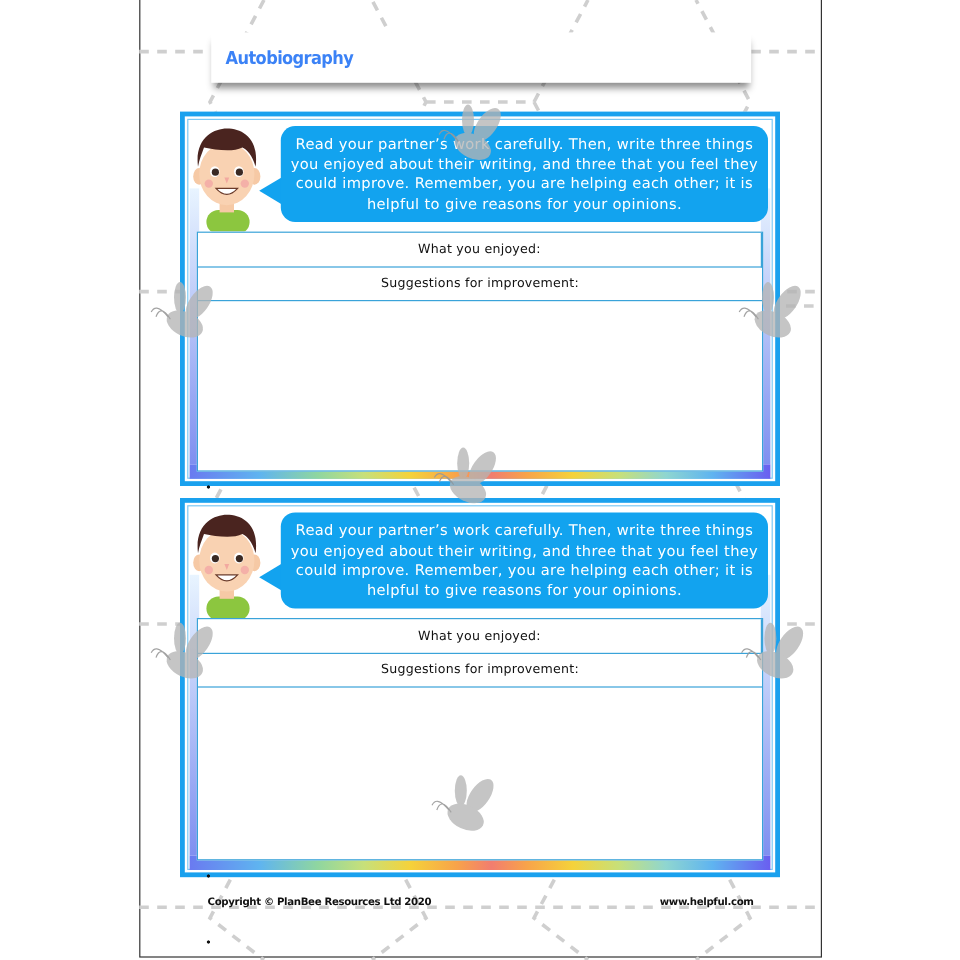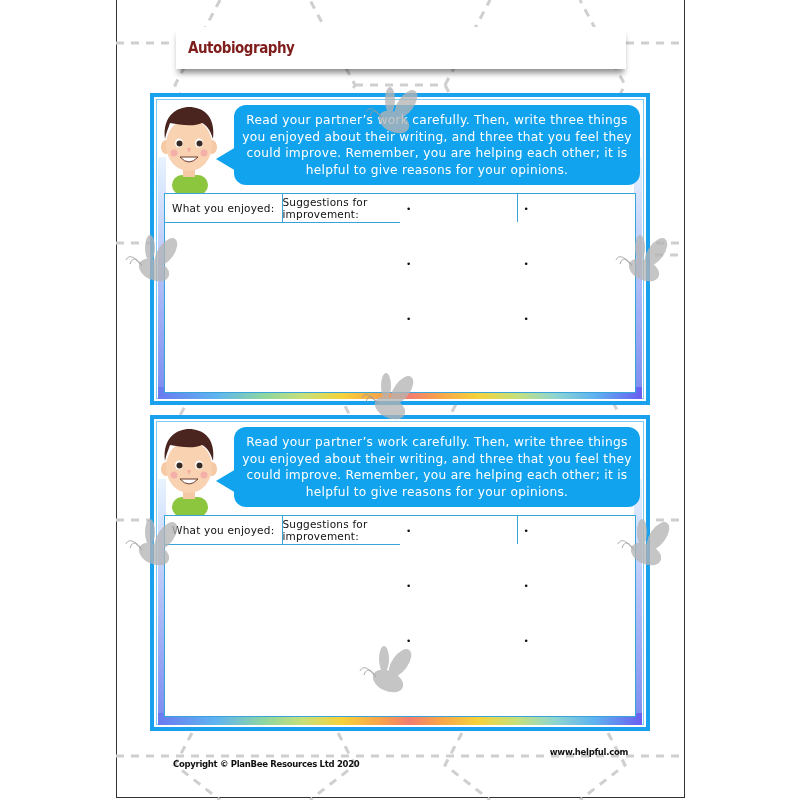--- a/index.html
+++ b/index.html
@@ -1,36 +1,36 @@
 <!DOCTYPE html>
 <html><head>
 <meta charset="utf-8">
 <style>
   html, body { margin:0; padding:0; }
   body { width:800px; height:800px; background:#ffffff; position:relative; overflow:hidden; font-family:"DejaVu Sans", sans-serif; }
   .sheet { position:absolute; left:116px; top:-2px; width:567px; height:798px; border:1.5px solid #333; background:#fff; overflow:hidden; }
   .hexbg { position:absolute; left:0; top:0; width:800px; height:800px; pointer-events:none; }
   .header { position:absolute; left:176px; top:27px; width:450px; height:42px; background:#fff; box-shadow:0 6px 6px -2px rgba(0,0,0,0.45); z-index:2; }
-  .header .title { position:absolute; left:12px; top:12px; font:bold 15px "DejaVu Sans Condensed","DejaVu Sans",sans-serif; letter-spacing:-0.5px; color:#7f1d1d; }
+  .header .title { position:absolute; left:12px; top:12px; font:bold 15px "DejaVu Sans Condensed","DejaVu Sans",sans-serif; letter-spacing:-0.5px; color:#3b82f6; }
   .header .card-label { position:absolute; right:14px; top:12px; font:bold 15px "DejaVu Sans",sans-serif; letter-spacing:-0.5px; color:#111; }
   .card { position:absolute; left:150px; width:500px; border:4px solid #1aa1ee; box-sizing:border-box; background:#fff; z-index:2; }
   .card .inner-frame { position:absolute; left:2px; right:2px; top:2px; bottom:2px; border:1px solid #7cc9f4; }
   .card .rainbow { position:absolute; left:4px; right:4px; bottom:2px; height:12px;
      background:linear-gradient(90deg,#6a7af0 0%,#5fb4f0 12%,#8fd6a0 22%,#c7e07a 30%,#f5d23a 38%,#f8a34a 46%,#f27d6f 52%,#f8a34a 58%,#f5d23a 66%,#c7e07a 74%,#8fd6d0 82%,#5fb4f0 90%,#6a5ef0 100%); }
   .card .side-l, .card .side-r { position:absolute; top:60px; bottom:14px; width:8px; background:linear-gradient(180deg,#e8f4ff,#7f8ff0); }
   .card .side-l { left:4px; } .card .side-r { right:4px; }
   .avatar { position:absolute; left:4px; top:6px; width:60px; height:90px; }
   .bubble { position:absolute; left:80px; top:8px; width:406px; height:80px; background:#12a3ef; border-radius:12px; color:#fff; font:12.2px "DejaVu Sans",sans-serif; line-height:16.5px; text-align:center; padding:16px 8px; box-sizing:border-box; letter-spacing:0.3px; display:flex; align-items:center; justify-content:center; }
   .bubble-tail { position:absolute; left:62px; top:50px; width:0; height:0; border-top:12px solid transparent; border-bottom:12px solid transparent; border-right:20px solid #12a3ef; }
-  .table { position:absolute; left:10px; right:10px; top:96px; border:1.5px solid #3aa3d9; background:#fff; display:grid; grid-template-columns:1fr 1fr 1fr 1fr; }
+  .table { position:absolute; left:10px; right:10px; top:96px; border:1.5px solid #3aa3d9; background:#fff; display:grid; grid-template-columns:1fr; }
   .th { height:28px; border-bottom:1.5px solid #3aa3d9; font:10.5px "DejaVu Sans",sans-serif; color:#111; display:flex; align-items:center; justify-content:center; letter-spacing:0.2px; }
   .td { position:relative; }
   .col-l { border-right:1.5px solid #3aa3d9; }
   .bullet { position:absolute; left:6px; font-size:9px; line-height:9px; color:#111; }
-  .footer-left { position:absolute; left:173px; top:747px; font:bold 8.5px "DejaVu Sans",sans-serif; letter-spacing:-0.3px; color:#111; z-index:3;margin-top:12px; }
+  .footer-left { position:absolute; left:173px; top:747px; font:bold 8.5px "DejaVu Sans",sans-serif; letter-spacing:-0.3px; color:#111; z-index:3; }
   .footer-right { position:absolute; right:172px; top:747px; font:bold 8.5px "DejaVu Sans",sans-serif; letter-spacing:-0.3px; color:#111; z-index:3; }
   .bee { position:absolute; width:60px; height:55px; z-index:5; pointer-events:none; opacity:0.9; }
 </style>
 </head>
 <body>
 
 <div class="sheet"></div>
 
 <svg class="hexbg" viewBox="0 0 800 800">
   <g fill="none" stroke="#cfcfcf" stroke-width="3" stroke-dasharray="8 7">

